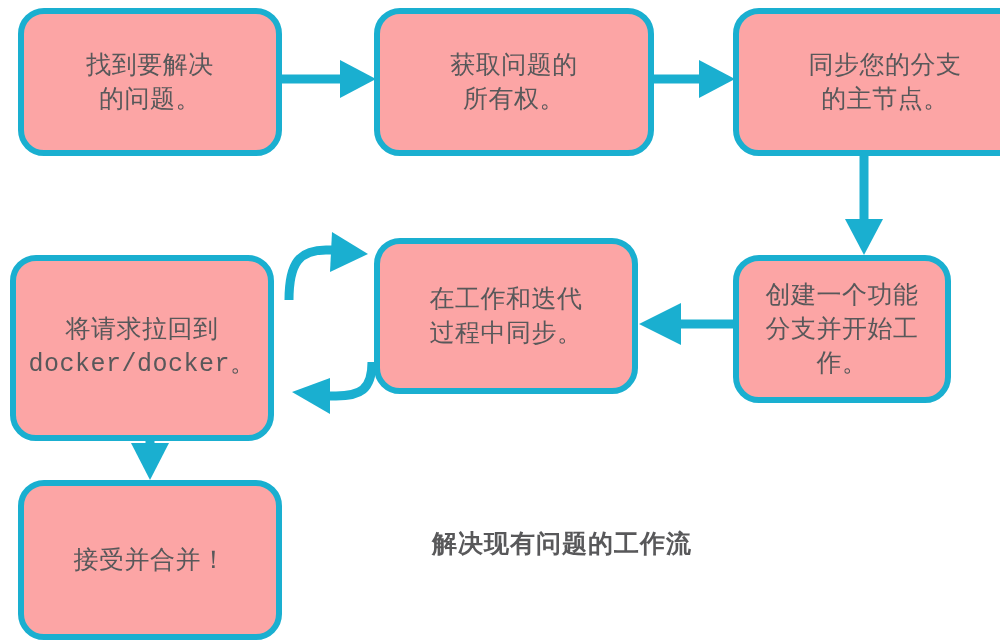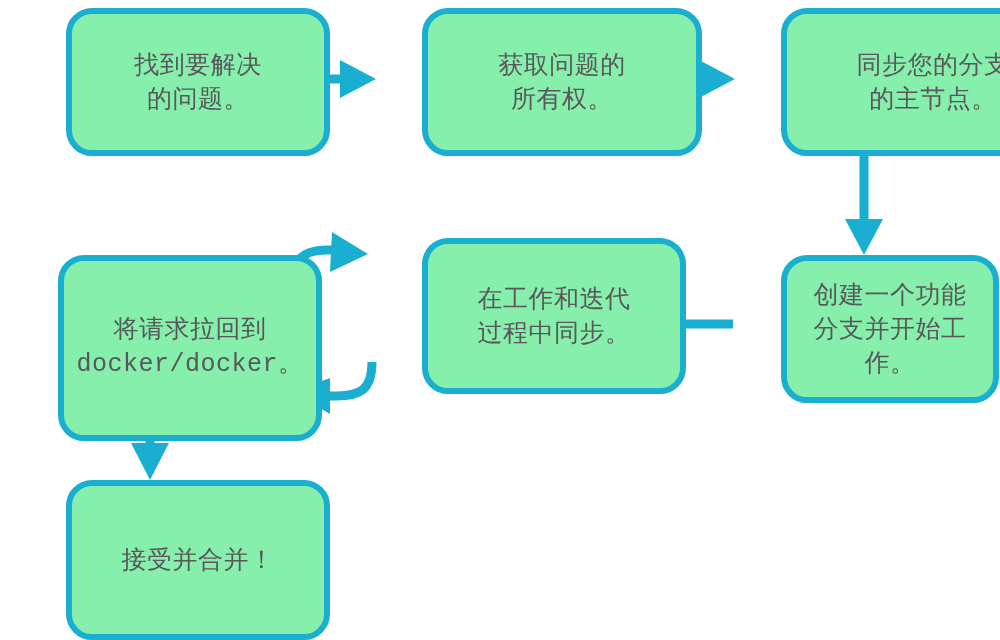--- a/index.html
+++ b/index.html
@@ -21,29 +21,28 @@
     position: absolute;
     left: 0;
     top: 0;
     width: 1000px;
     height: 640px;
     pointer-events: none;
   }
   .node {
     position: absolute;
     box-sizing: border-box;
-    background: #86efac;
+    background: #fca5a5;
     border: 6px solid #1AAFD0;
     border-radius: 26px;
     display: flex;
     align-items: center;
     justify-content: center;
     text-align: center;
     z-index: 2;
-    margin-left: 48px;
   }
   .node-label {
     color: #58585A;
     font-size: 25px;
     line-height: 1.35;
     letter-spacing: 0.5px;
     white-space: pre-line;
     padding: 0 10px;
   }
   .caption {
@@ -137,14 +136,15 @@
 
   <div class="node" id="node-pull-request">
     <span class="node-label">将请求拉回到
 docker/docker。</span>
   </div>
 
   <div class="node" id="node-accept-merge">
     <span class="node-label">接受并合并！</span>
   </div>
 
+  <div class="caption" id="caption-main">解决现有问题的工作流</div>
 
 </div>
 
 </body></html>

